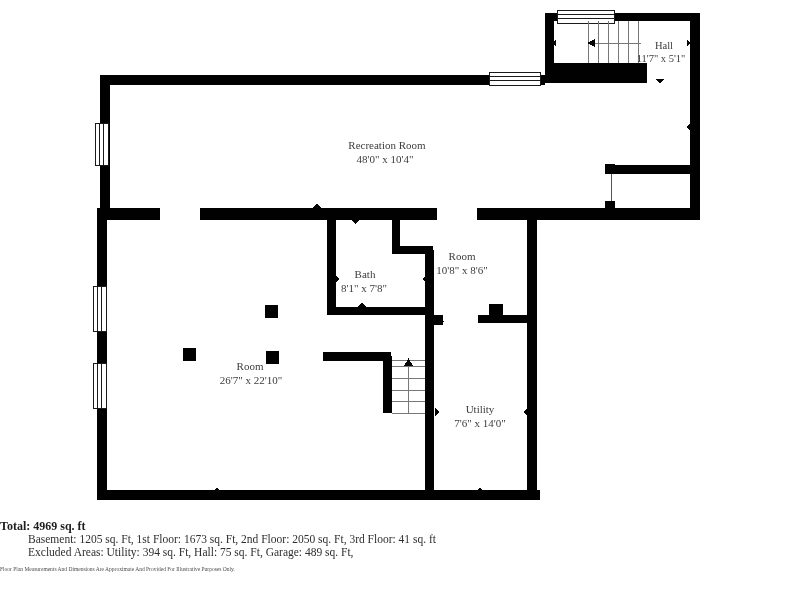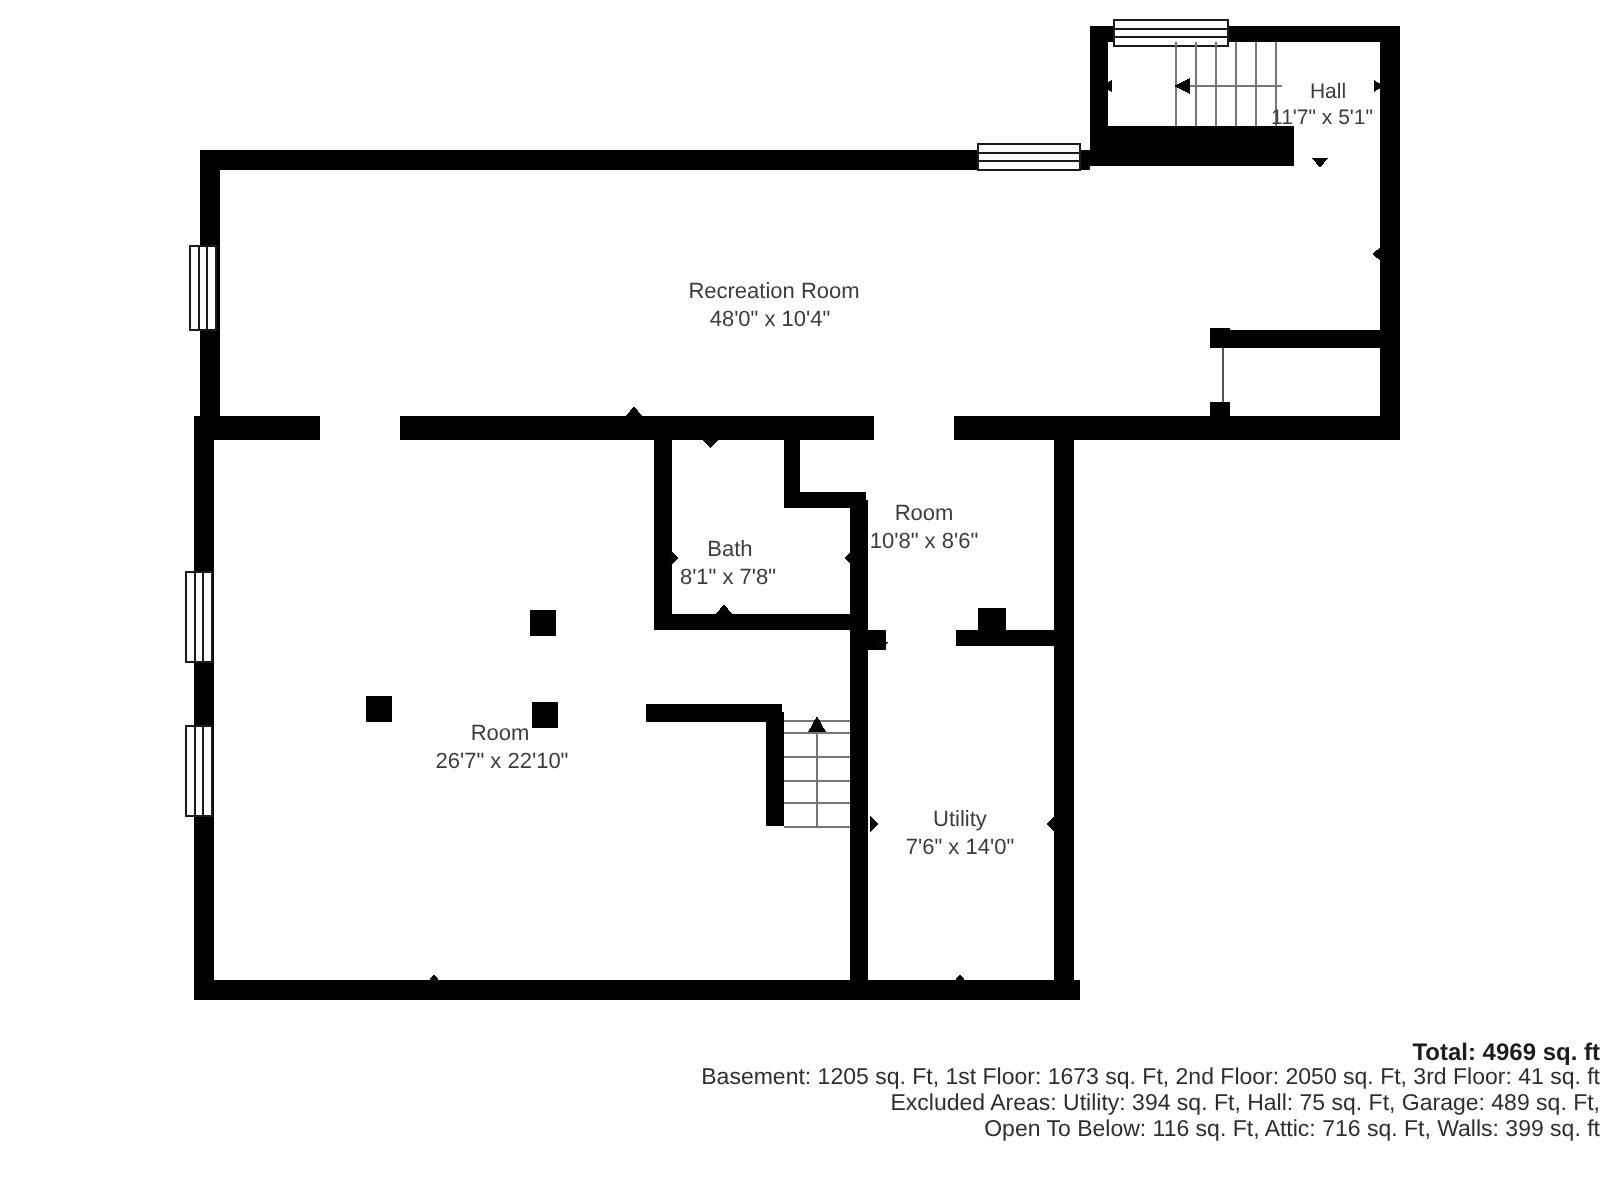--- a/index.html
+++ b/index.html
@@ -1,33 +1,33 @@
 <!DOCTYPE html>
 <html><head>
 <meta charset="utf-8">
 <style>
   html,body{margin:0;padding:0;background:#ffffff;}
   #stage{
     position:relative;width:800px;height:572px;background:#ffffff;overflow:hidden;
-    font-family:Liberation Sans, sans-serif;
+    font-family:Liberation Serif, serif;
   }
   svg{position:absolute;left:0;top:0;}
   .wall{fill:#010101;}
   .thin{stroke:#555;stroke-width:1;fill:none;}
   .tread{stroke:#777;stroke-width:1;}
   .win{fill:#ffffff;stroke:#1a1a1a;stroke-width:1;}
   .winline{stroke:#1a1a1a;stroke-width:1;}
   .tick{fill:#050505;}
   .room-label{fill:#3c3c3c;font-size:11px;text-anchor:middle;}
   .room-dims{fill:#3c3c3c;font-size:11px;text-anchor:middle;}
   #summary{
-    position:absolute;left:0;top:519px;width:800px;text-align:right;color:#2e2e2e;
+    position:absolute;left:0;top:519px;width:800px;text-align:left;color:#2e2e2e;
   }
   #summary .total{font-size:12px;font-weight:bold;line-height:14px;color:#1d1d1d;}
-  #summary .line{font-size:11.5px;line-height:12.8px;color:#2e2e2e;}
+  #summary .line{font-size:11.5px;line-height:12.8px;color:#2e2e2e;margin-left:28px;}
   #summary .disclaimer{font-size:5.5px;line-height:8px;margin-top:6px;color:#4c4c4c;}
   #watermark{
     position:absolute;left:3px;top:570px;font-size:21px;color:#0c4a6e;
     letter-spacing:0.5px;
   }
 </style>
 </head>
 <body>
 
 <div id="stage">
@@ -169,19 +169,18 @@
 
       <text class="room-label" x="480" y="413">Utility</text>
       <text class="room-dims" x="480" y="427">7'6" x 14'0"</text>
     </g>
   </svg>
 
   <div id="summary">
     <div class="total">Total: 4969 sq. ft</div>
     <div class="line">Basement: 1205 sq. Ft, 1st Floor: 1673 sq. Ft, 2nd Floor: 2050 sq. Ft, 3rd Floor: 41 sq. ft</div>
     <div class="line">Excluded Areas: Utility: 394 sq. Ft, Hall: 75 sq. Ft, Garage: 489 sq. Ft,</div>
-    <div class="line">Open To Below: 116 sq. Ft, Attic: 716 sq. Ft, Walls: 399 sq. ft</div>
     <div class="disclaimer">Floor Plan Measurements And Dimensions Are Approximate And Provided For Illustrative Purposes Only.</div>
   </div>
 
   <div id="watermark">5426229</div>
 
 </div>
 
 </body></html>

